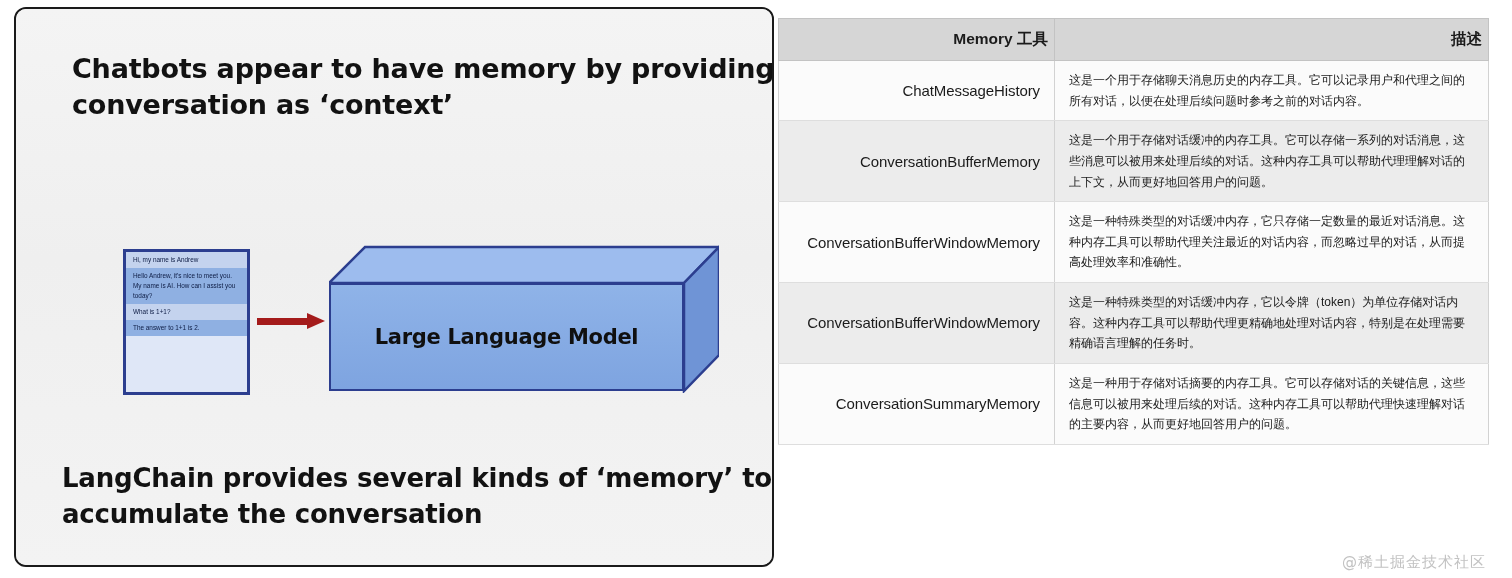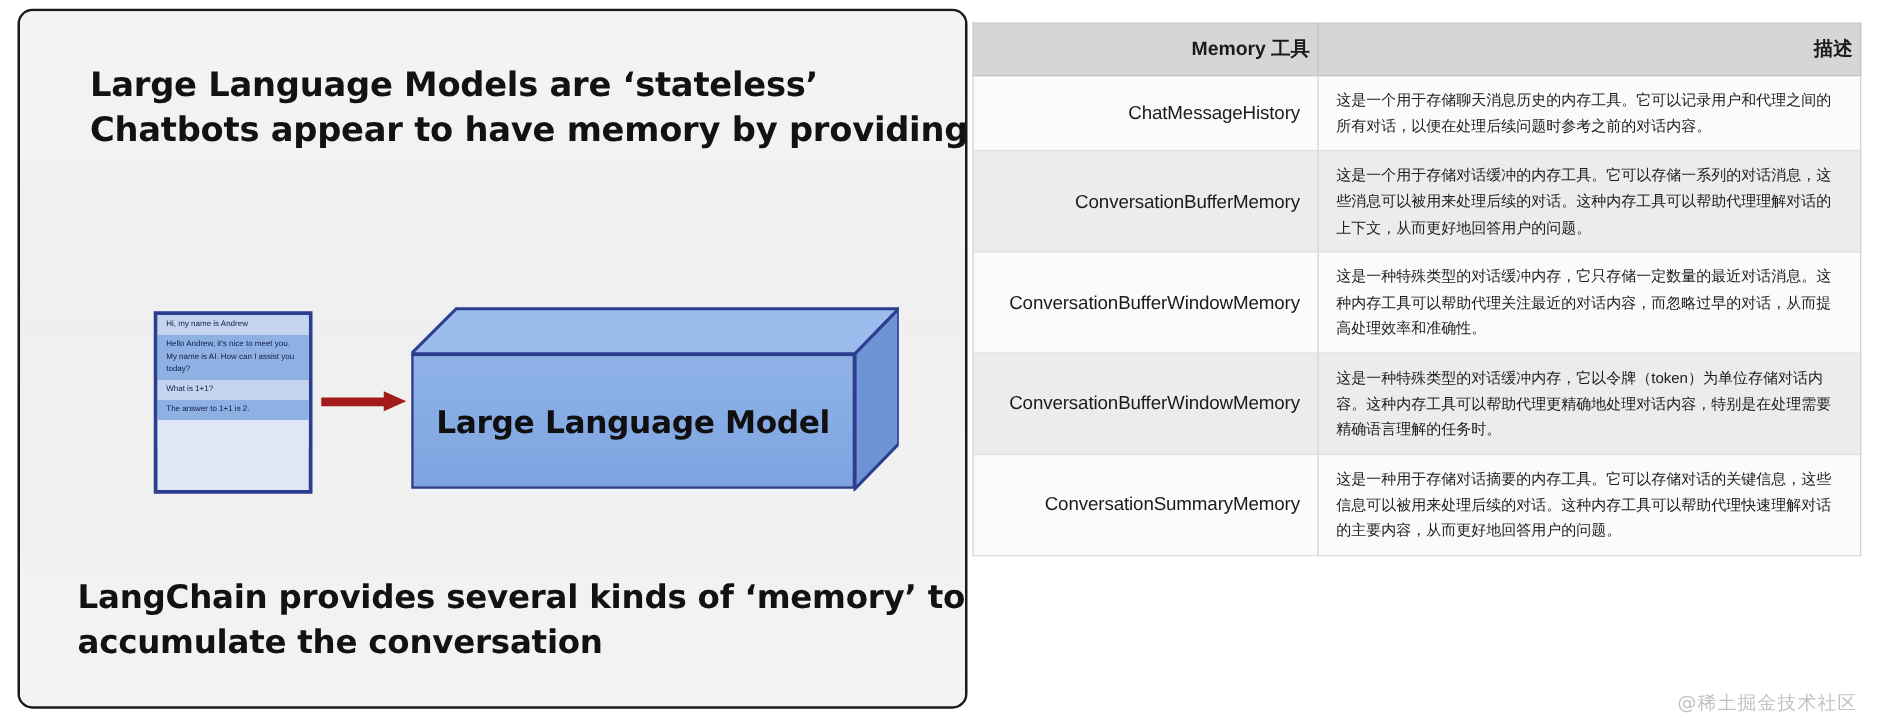--- a/index.html
+++ b/index.html
@@ -156,21 +156,21 @@
     width: 390px; height: 148px;
   }
   .box3d .label {
     position: absolute;
     left: 0; top: 38px;
     width: 355px; height: 108px;
     display: flex;
     align-items: center;
     justify-content: center;
     color: #101010;
-    font-size: 25px;
+    font-size: 21px;
     font-weight: 600;
     letter-spacing: -0.3px;
     font-family: "DejaVu Sans", sans-serif;
   }
 
   
   .table-pane {
     position: relative;
     width: 734px;
     flex: 0 0 734px;
@@ -236,22 +236,22 @@
 </head>
 <body>
 
 <div class="page">
 
   <div class="slide-pane">
     <div class="slide-frame">
       <div class="slide-inner">
 
         <div class="slide-heading">
-          <span class="ln">Large Language Models are ‘stateless’</span>
           <span class="ln">Chatbots appear to have memory by providing the full</span>
+          <span class="ln">conversation as ‘context’</span>
         </div>
 
         <div class="chat-card">
           <div class="chat-msg u">Hi, my name is Andrew</div>
           <div class="chat-msg a">Hello Andrew, it's nice to meet you. My name is AI. How can I assist you today?</div>
           <div class="chat-msg u">What is 1+1?</div>
           <div class="chat-msg a">The answer to 1+1 is 2.</div>
           <div class="chat-msg blank"></div>
         </div>
 

